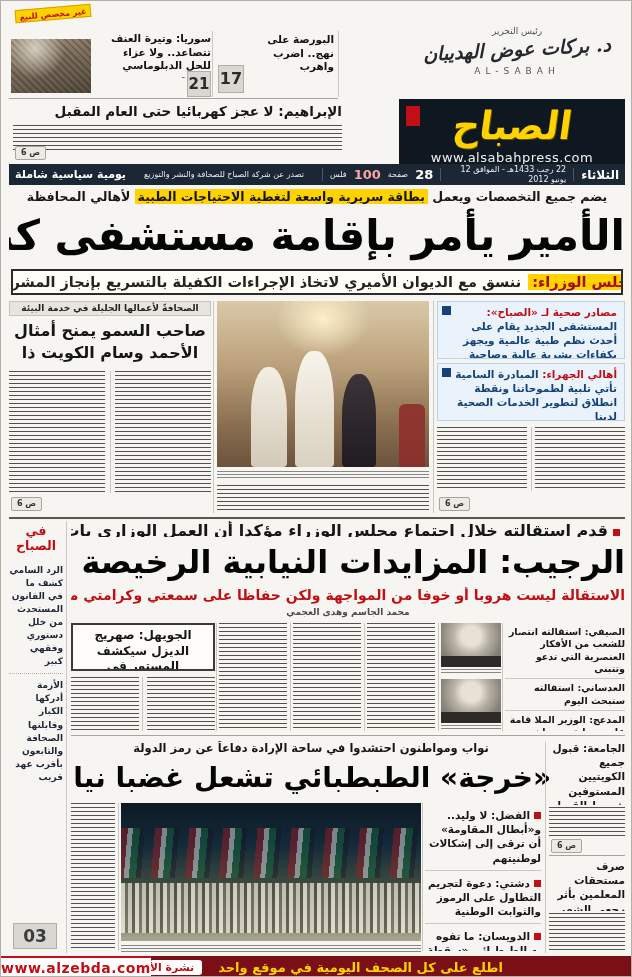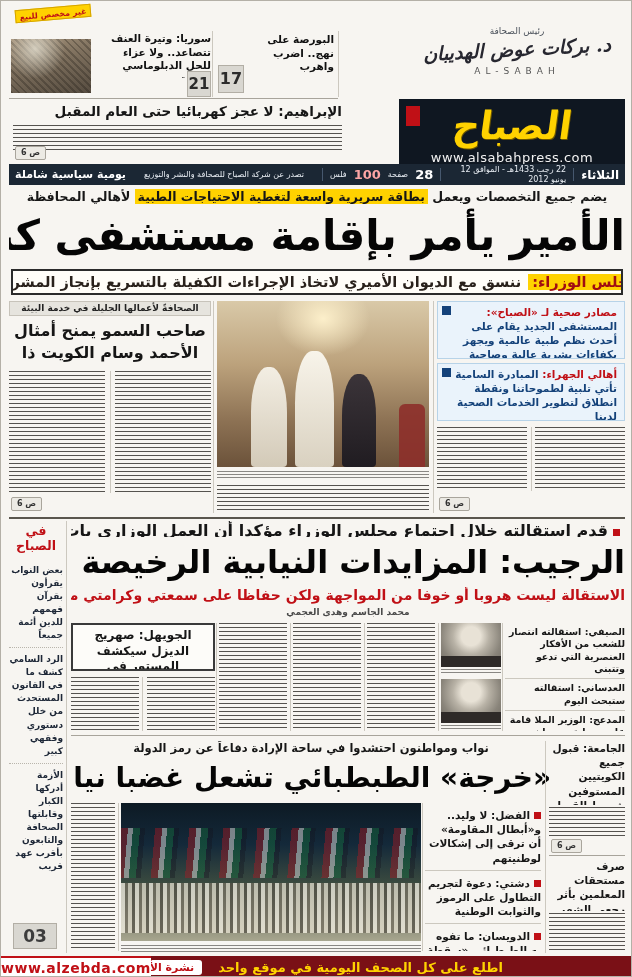--- a/index.html
+++ b/index.html
@@ -144,21 +144,21 @@
     line-height:20px;direction:ltr;letter-spacing:.5px;}
 </style>
 </head>
 <body>
 
 <div id="paper">
 
   <div class="abs badge">غير مخصص للبيع</div>
 
   <div class="abs editor">
-    <div class="editor-title">رئيس الصحافة</div>
+    <div class="editor-title">رئيس التحرير</div>
     <div class="editor-name">د. بركات عوض الهديبان</div>
     <div class="latin">AL-SABAH</div>
   </div>
   <div class="abs logo-panel">
     <div class="logo-seal"></div>
     <div class="logo-text">الصباح</div>
   </div>
   <div class="abs site-strip">www.alsabahpress.com</div>
 
   <div class="abs" style="left:8px;top:30px;width:202px;height:66px;">
@@ -238,21 +238,20 @@
   <div class="abs greek" style="left:436px;top:426px;width:90px;height:64px;"></div>
   <div class="abs greek" style="left:534px;top:426px;width:90px;height:64px;"></div>
   <div class="vrule" style="left:530px;top:426px;height:64px;"></div>
   <div class="ptag" style="left:438px;top:496px;">ص 6</div>
 
   <div class="hrule" style="left:8px;top:516px;width:616px;height:2px;background:#5a564e;"></div>
 
   <div class="vrule" style="left:65px;top:520px;height:432px;"></div>
   <div class="abs rail-label">في الصباح اليوم</div>
   <div class="abs rail-items">
-    <div class="rail-item">بعض النواب يقرأون بقرآن فهمهم للدين أئمة جميعاً</div>
     <div class="rail-item">الرد السامي كشف ما في القانون المستحدث من خلل دستوري وفقهي كبير</div>
     <div class="rail-item">الأزمة أدركها الكبار وقابلتها الصحافة والتابعون بأقرب عهد قريب</div>
 
   </div>
   <div class="abs rail-page">03</div>
 
   <div class="abs s2-kicker">
     <span class="kmark"></span><span>قدم استقالته خلال اجتماع مجلس الوزراء مؤكدا أن العمل الوزاري بات محاطا بأجواء غير صحية</span><span class="kmark"></span>
   </div>
   <div class="abs s2-headline">الرجيب: المزايدات النيابية الرخيصة شوهت الديمقراطية</div>

